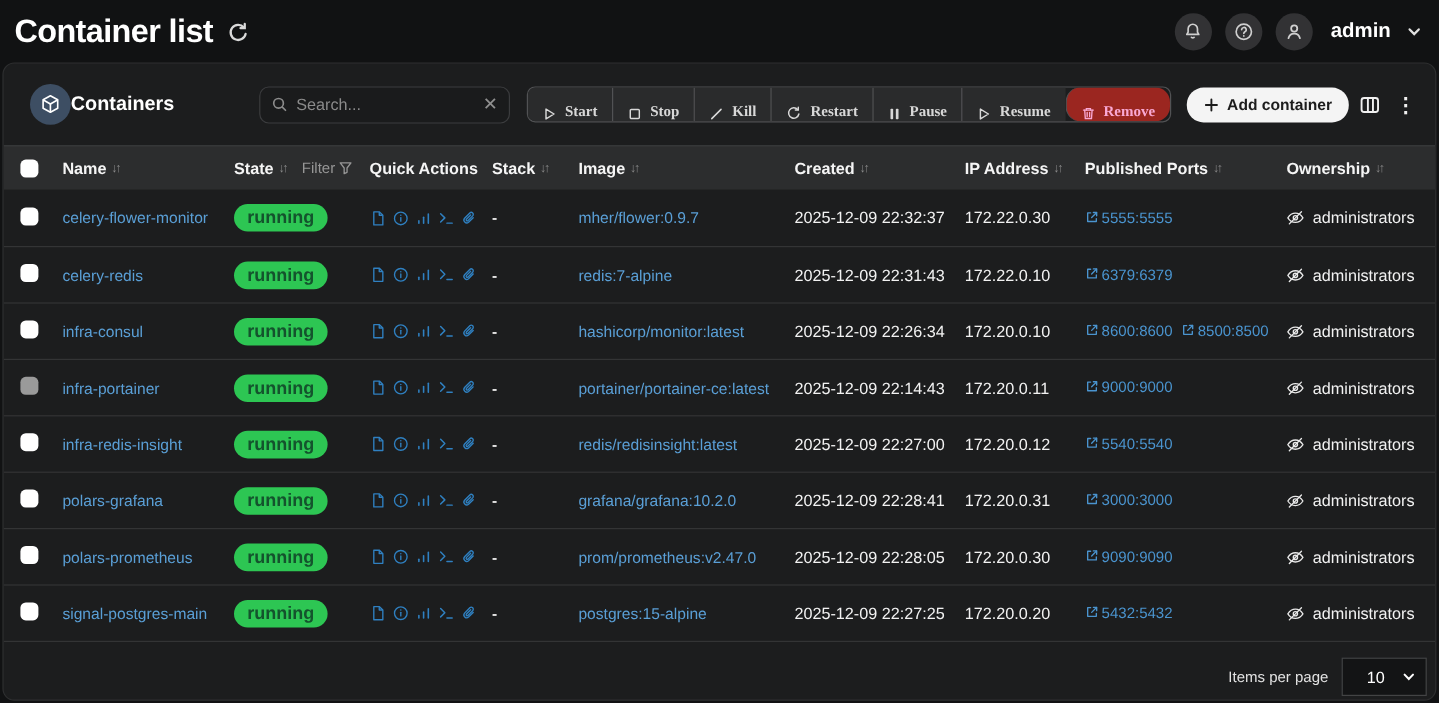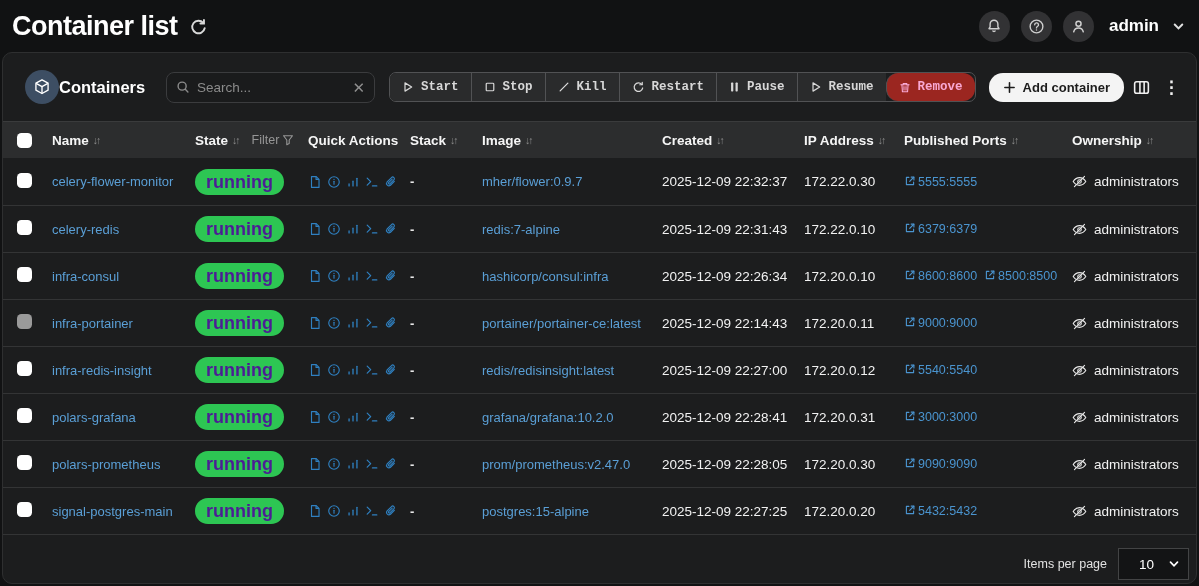--- a/index.html
+++ b/index.html
@@ -27,21 +27,21 @@
   .panel-title{ display:flex; align-items:center; gap:0; }
   .panel-title .icon-circle{ width:34px; height:34px; border-radius:50%; background:#3d4e63; display:flex; align-items:center; justify-content:center; color:#fff; }
   .panel-title .label{ font-size:16.5px; font-weight:700; color:#fff; }
 
   .search-box{ margin-left:auto; width:209px; height:31px; background:#1a1b1c; border:1px solid #3b3c3e; border-radius:8px; display:flex; align-items:center; padding:0 9px; gap:7px; color:#8b8b8b; }
   .search-box input{ flex:1; min-width:0; background:transparent; border:none; outline:none; color:#ddd; font-size:13.5px; font-family:"Liberation Sans", sans-serif; }
   .search-box input::placeholder{ color:#8b8b8b; }
   .search-clear{ color:#8f8f8f; font-size:15px; cursor:pointer; line-height:1; }
 
   .btn-group{ display:flex; margin-left:14px; border:1px solid #515254; border-radius:7px; overflow:hidden; }
-  .btn-group .gbtn{ display:flex; align-items:center; gap:7px; height:28px; padding:0 12px; background:#2a2b2c; color:#d8d8d8; font-size:12.5px; font-weight:600; border:none; border-left:1px solid #515254; cursor:pointer; font-family:Liberation Mono, monospace; white-space:nowrap; }
+  .btn-group .gbtn{ display:flex; align-items:flex-end; gap:7px; height:28px; padding:0 12px; background:#2a2b2c; color:#d8d8d8; font-size:12.5px; font-weight:600; border:none; border-left:1px solid #515254; cursor:pointer; font-family:Liberation Serif, serif; white-space:nowrap; }
   .btn-group .gbtn:first-child{ border-left:none; }
   .btn-group .gbtn.danger{ background:#9b2620; color:#f9a8d4;border-radius:12px; }
   .btn-group .gbtn svg{ flex:none; }
 
   .add-btn{ display:flex; align-items:center; gap:7px; height:29px; padding:0 14px; margin-left:13px; background:#f4f4f4; color:#1c1c1c; font-size:13px; font-weight:600; border:none; border-radius:14px; cursor:pointer; font-family:"Liberation Sans", sans-serif; white-space:nowrap; }
   .icon-only-btn{ background:none; border:none; color:#f0f0f0; cursor:pointer; padding:4px; margin-left:4px; display:flex; align-items:center; }
   .kebab{ font-size:17px; font-weight:700; color:#f0f0f0; letter-spacing:0; }
 
   
   .grid-row{ display:grid; grid-template-columns:35px 143px 113px 102px 72px 180px 142px 100px 168px 1fr; align-items:center; padding-left:14px; }
@@ -49,21 +49,21 @@
   .th{ display:flex; align-items:center; gap:3px; white-space:nowrap; }
   .sort{ color:#8a8a8a; font-size:10.5px; font-weight:400; letter-spacing:-2px; margin-left:1px; }
   .filter-chip{ display:flex; align-items:center; gap:3px; margin-left:10px; color:#969696; font-size:12.5px; font-weight:400; cursor:pointer; }
 
   .tr{ height:47px; border-top:1px solid #333435; font-size:13px; }
   .tbody .tr:first-child{ border-top:none; }
   .tr-sep{ border-bottom:1px solid #333435; }
   .checkbox{ width:15px; height:15px; border-radius:4.5px; background:#fff; display:inline-block; cursor:pointer; }
   .checkbox.disabled{ background:#9a9a9a; cursor:default; }
   a.link{ color:#5a9fd6; text-decoration:none; cursor:pointer; white-space:nowrap; }
-  .badge{ display:inline-block; background:#2dc653; color:#4c1d95; font-size:18px; font-weight:700; padding:4px 11px; border-radius:13px; line-height:1; }
+  .badge{ display:inline-block; background:#2dc653; color:#14532d; font-size:15px; font-weight:700; padding:4px 11px; border-radius:13px; line-height:1; }
   .qa{ display:flex; align-items:center; gap:5px; color:#2f80c1; }
   .qa .qa-icon{ cursor:pointer; display:flex; }
   .stack-cell{ color:#e8e8e8; font-weight:600; }
   .plain-cell{ color:#f2f2f2; font-size:13.5px; font-weight:500; white-space:nowrap; }
   .ports-cell{ display:flex; align-items:center; gap:7px; flex-wrap:nowrap; }
   .port-link{ display:flex; align-items:flex-start; gap:2px; color:#4a94cf; font-size:12.5px; text-decoration:none; cursor:pointer; white-space:nowrap; }
   .owner-cell{ display:flex; align-items:center; gap:7px; color:#f2f2f2; font-size:13.5px; font-weight:500; }
   .owner-cell svg{ color:#e8e8e8; }
 
   
@@ -425,21 +425,21 @@
               <path d="M8.5 12.5h5"></path>
             </svg>
       </span>
       <span class="qa-icon">
         <svg width="14" height="14" viewBox="0 0 16 16" fill="none" stroke="currentColor" stroke-width="1.3" stroke-linecap="round">
               <path d="M11.8 7.3 7.4 11.7a2.7 2.7 0 0 1-3.8-3.8l5-5a1.9 1.9 0 0 1 2.7 2.7L6.7 10.2a1 1 0 0 1-1.4-1.4l4.1-4.1"></path>
             </svg>
       </span>
     </div>
     <div class="stack-cell">-</div>
-    <div><a class="link">hashicorp/consul:infra</a></div>
+    <div><a class="link">hashicorp/monitor:latest</a></div>
     <div class="plain-cell">2025-12-09 22:26:34</div>
     <div class="plain-cell">172.20.0.10</div>
     <div class="ports-cell">
           <a class="port-link">
             <svg width="12" height="12" viewBox="0 0 16 16" fill="none" stroke="currentColor" stroke-width="1.5" stroke-linecap="round" stroke-linejoin="round">
               <path d="M6.5 3.2H3.2v9.6h9.6V9.5"></path>
               <path d="M9.5 2.8h3.7v3.7"></path>
               <path d="M13 3 7.6 8.4"></path>
             </svg>
             <span>8600:8600</span>

